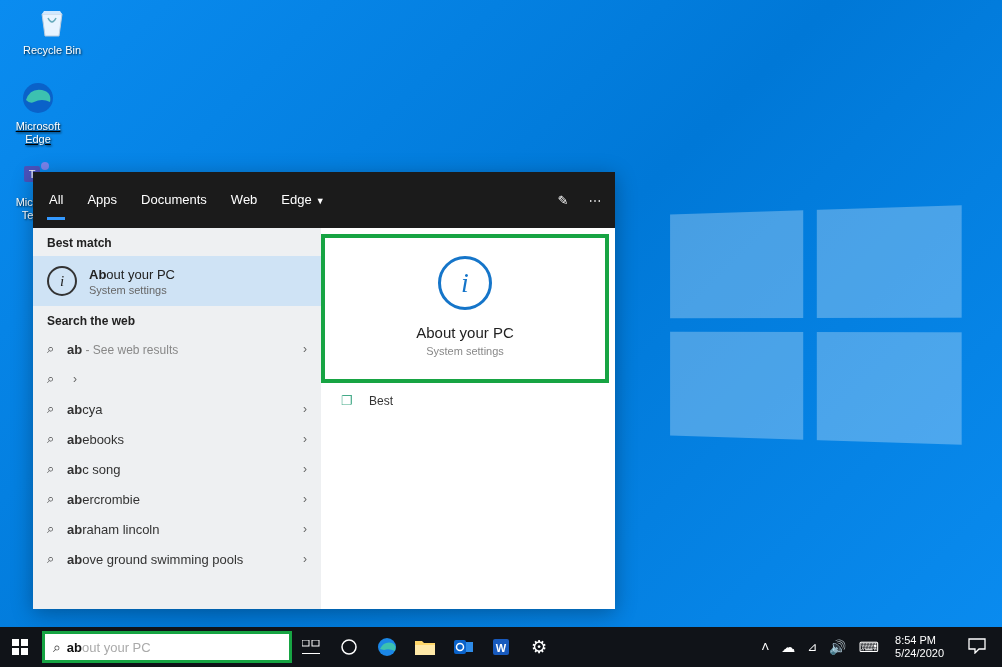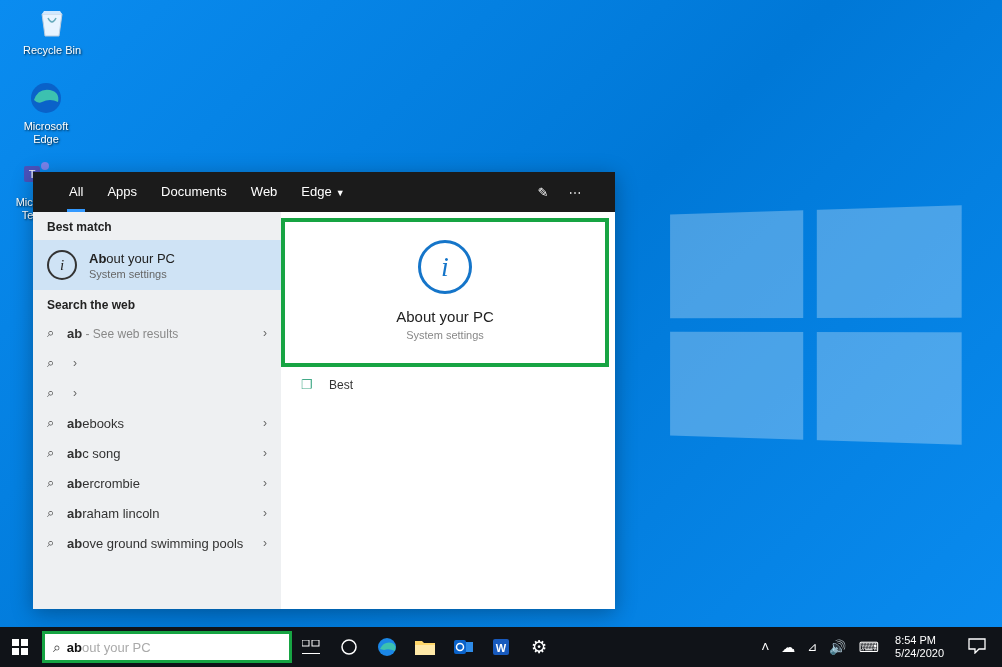--- a/index.html
+++ b/index.html
@@ -9,49 +9,49 @@
   width: 1002px; height: 667px;
   background: linear-gradient(135deg, #0a8cf0 0%, #0078d7 50%, #0a8cf0 100%);
   position: relative;
 }
 
 
 .desktop-icon { position: absolute; width: 72px; text-align: center; cursor: pointer; }
 .desktop-icon .icon { width: 40px; height: 40px; margin: 0 auto 2px; display:flex; align-items:center; justify-content:center; }
 .desktop-icon .label { color: #fff; font-size: 11px; text-shadow: 1px 1px 2px rgba(0,0,0,0.8); line-height: 1.15; }
 .recycle { top: 2px; left: 16px; }
-.edge { top: 78px; left: 10px; }
+.edge { top: 78px; left: 2px; text-decoration: underline; }
 .teams { top: 154px; left: 2px; }
 
 
 .winlogo-bg {
   position:absolute; top:210px; left:660px; width:300px; height:230px;
   display:grid; grid-template-columns:1fr 1fr; grid-template-rows:1fr 1fr;
   gap:14px; transform: perspective(900px) rotateY(-14deg);
 }
 .winlogo-bg div { background: rgba(255,255,255,0.28); }
 
 
 .search-panel {
   position: absolute; left: 33px; top: 172px; width: 582px; height: 437px;
   background: #fff; box-shadow: 0 4px 20px rgba(0,0,0,0.3);
   display: flex; flex-direction: column;
 }
 .search-tabs {
-  height: 40px; background: #1b1b1b; display:flex; align-items:center;
-  padding: 0 24px; color:#fff; font-size:13px;
+  height: 56px; background: #1b1b1b; display:flex; align-items:center;
+  padding: 0 4px; color:#fff; font-size:13px;
 }
 .search-tabs .tab { padding: 0 12px; height:40px; line-height:40px; cursor:pointer; position:relative; }
 .search-tabs .tab.active::after { content:""; position:absolute; left:10px; right:10px; bottom:0; height:3px; background:#3399ff; }
 .search-tabs .morechev { font-size:9px; margin-left:4px; }
 .search-tabs .spacer { flex:1; }
 .search-tabs .ticon { width:32px; text-align:center; cursor:pointer; }
 
 .search-body { flex:1; display:flex; }
-.left-col { width:248px; background:#eef0f2; display:flex; flex-direction:column; font-size:13px; color:#222; }
+.left-col { width:288px; background:#eef0f2; display:flex; flex-direction:column; font-size:13px; color:#222; }
 .section-h { font-size:12px; font-weight:600; padding:8px 14px 6px; }
 .best-match {
   display:flex; align-items:center; background:#cfe3f5; padding:10px 14px; cursor:pointer;
 }
 .best-match .bm-icon { width:30px; height:30px; border:2px solid #333; border-radius:50%; display:flex; align-items:center; justify-content:center; font-family:Georgia,serif; font-style:italic; font-size:15px; margin-right:12px; }
 .best-match .bm-title { font-size:13px; }
 .best-match .bm-sub { font-size:11px; color:#666; margin-top:2px; }
 .web-list { list-style:none; }
 .web-list li { display:flex; align-items:center; padding:0 14px; height:30px; cursor:pointer; }
 .web-list li .sicon { width:20px; font-size:13px; color:#444; }
@@ -165,20 +165,21 @@
               <span class="sicon">⌕</span>
               <span class="txt"><b class="hl">ab</b><span class="hint"> - See web results</span></span>
               <span class="chev">›</span>
             </li>
             <li>
               <span class="sicon">⌕</span>
               <span class="chev">›</span>
             </li>
             <li>
               <span class="sicon">⌕</span>
+              <span class="txt"><b class="hl">ab</b>cya</span>
               <span class="chev">›</span>
             </li>
             <li>
               <span class="sicon">⌕</span>
               <span class="txt"><b class="hl">ab</b>ebooks</span>
               <span class="chev">›</span>
             </li>
             <li>
               <span class="sicon">⌕</span>
               <span class="txt"><b class="hl">ab</b>c song</span>

